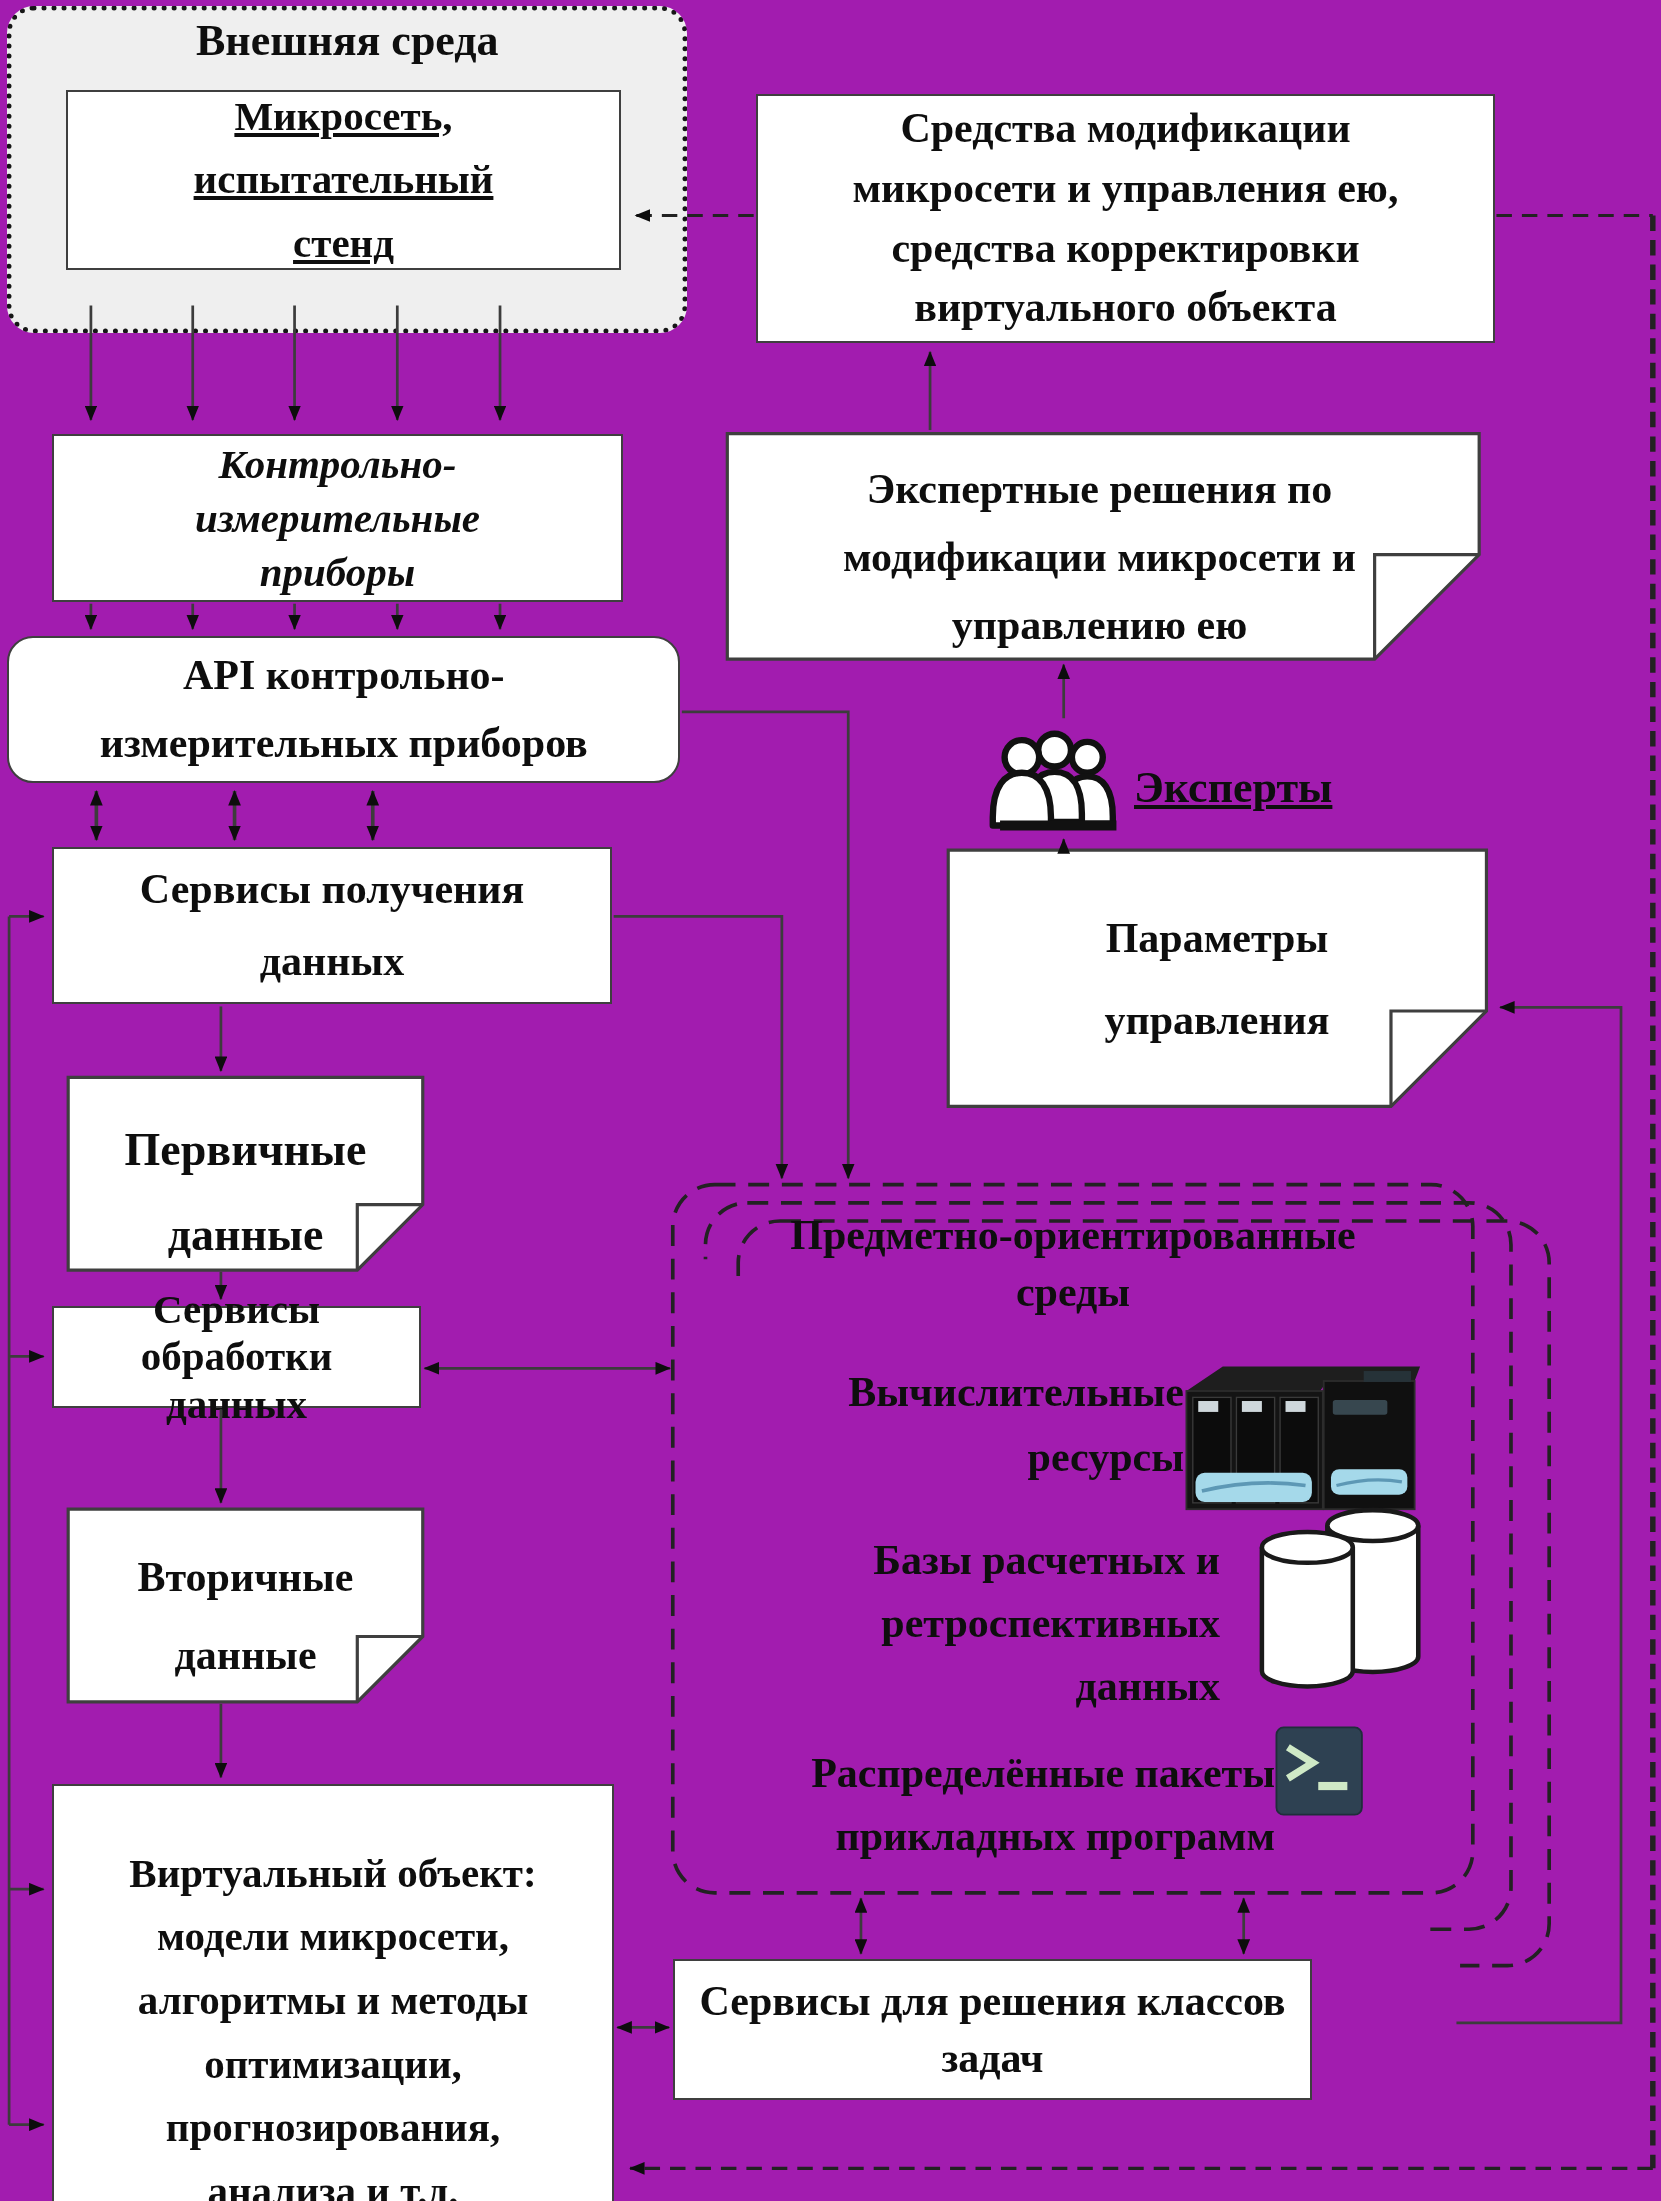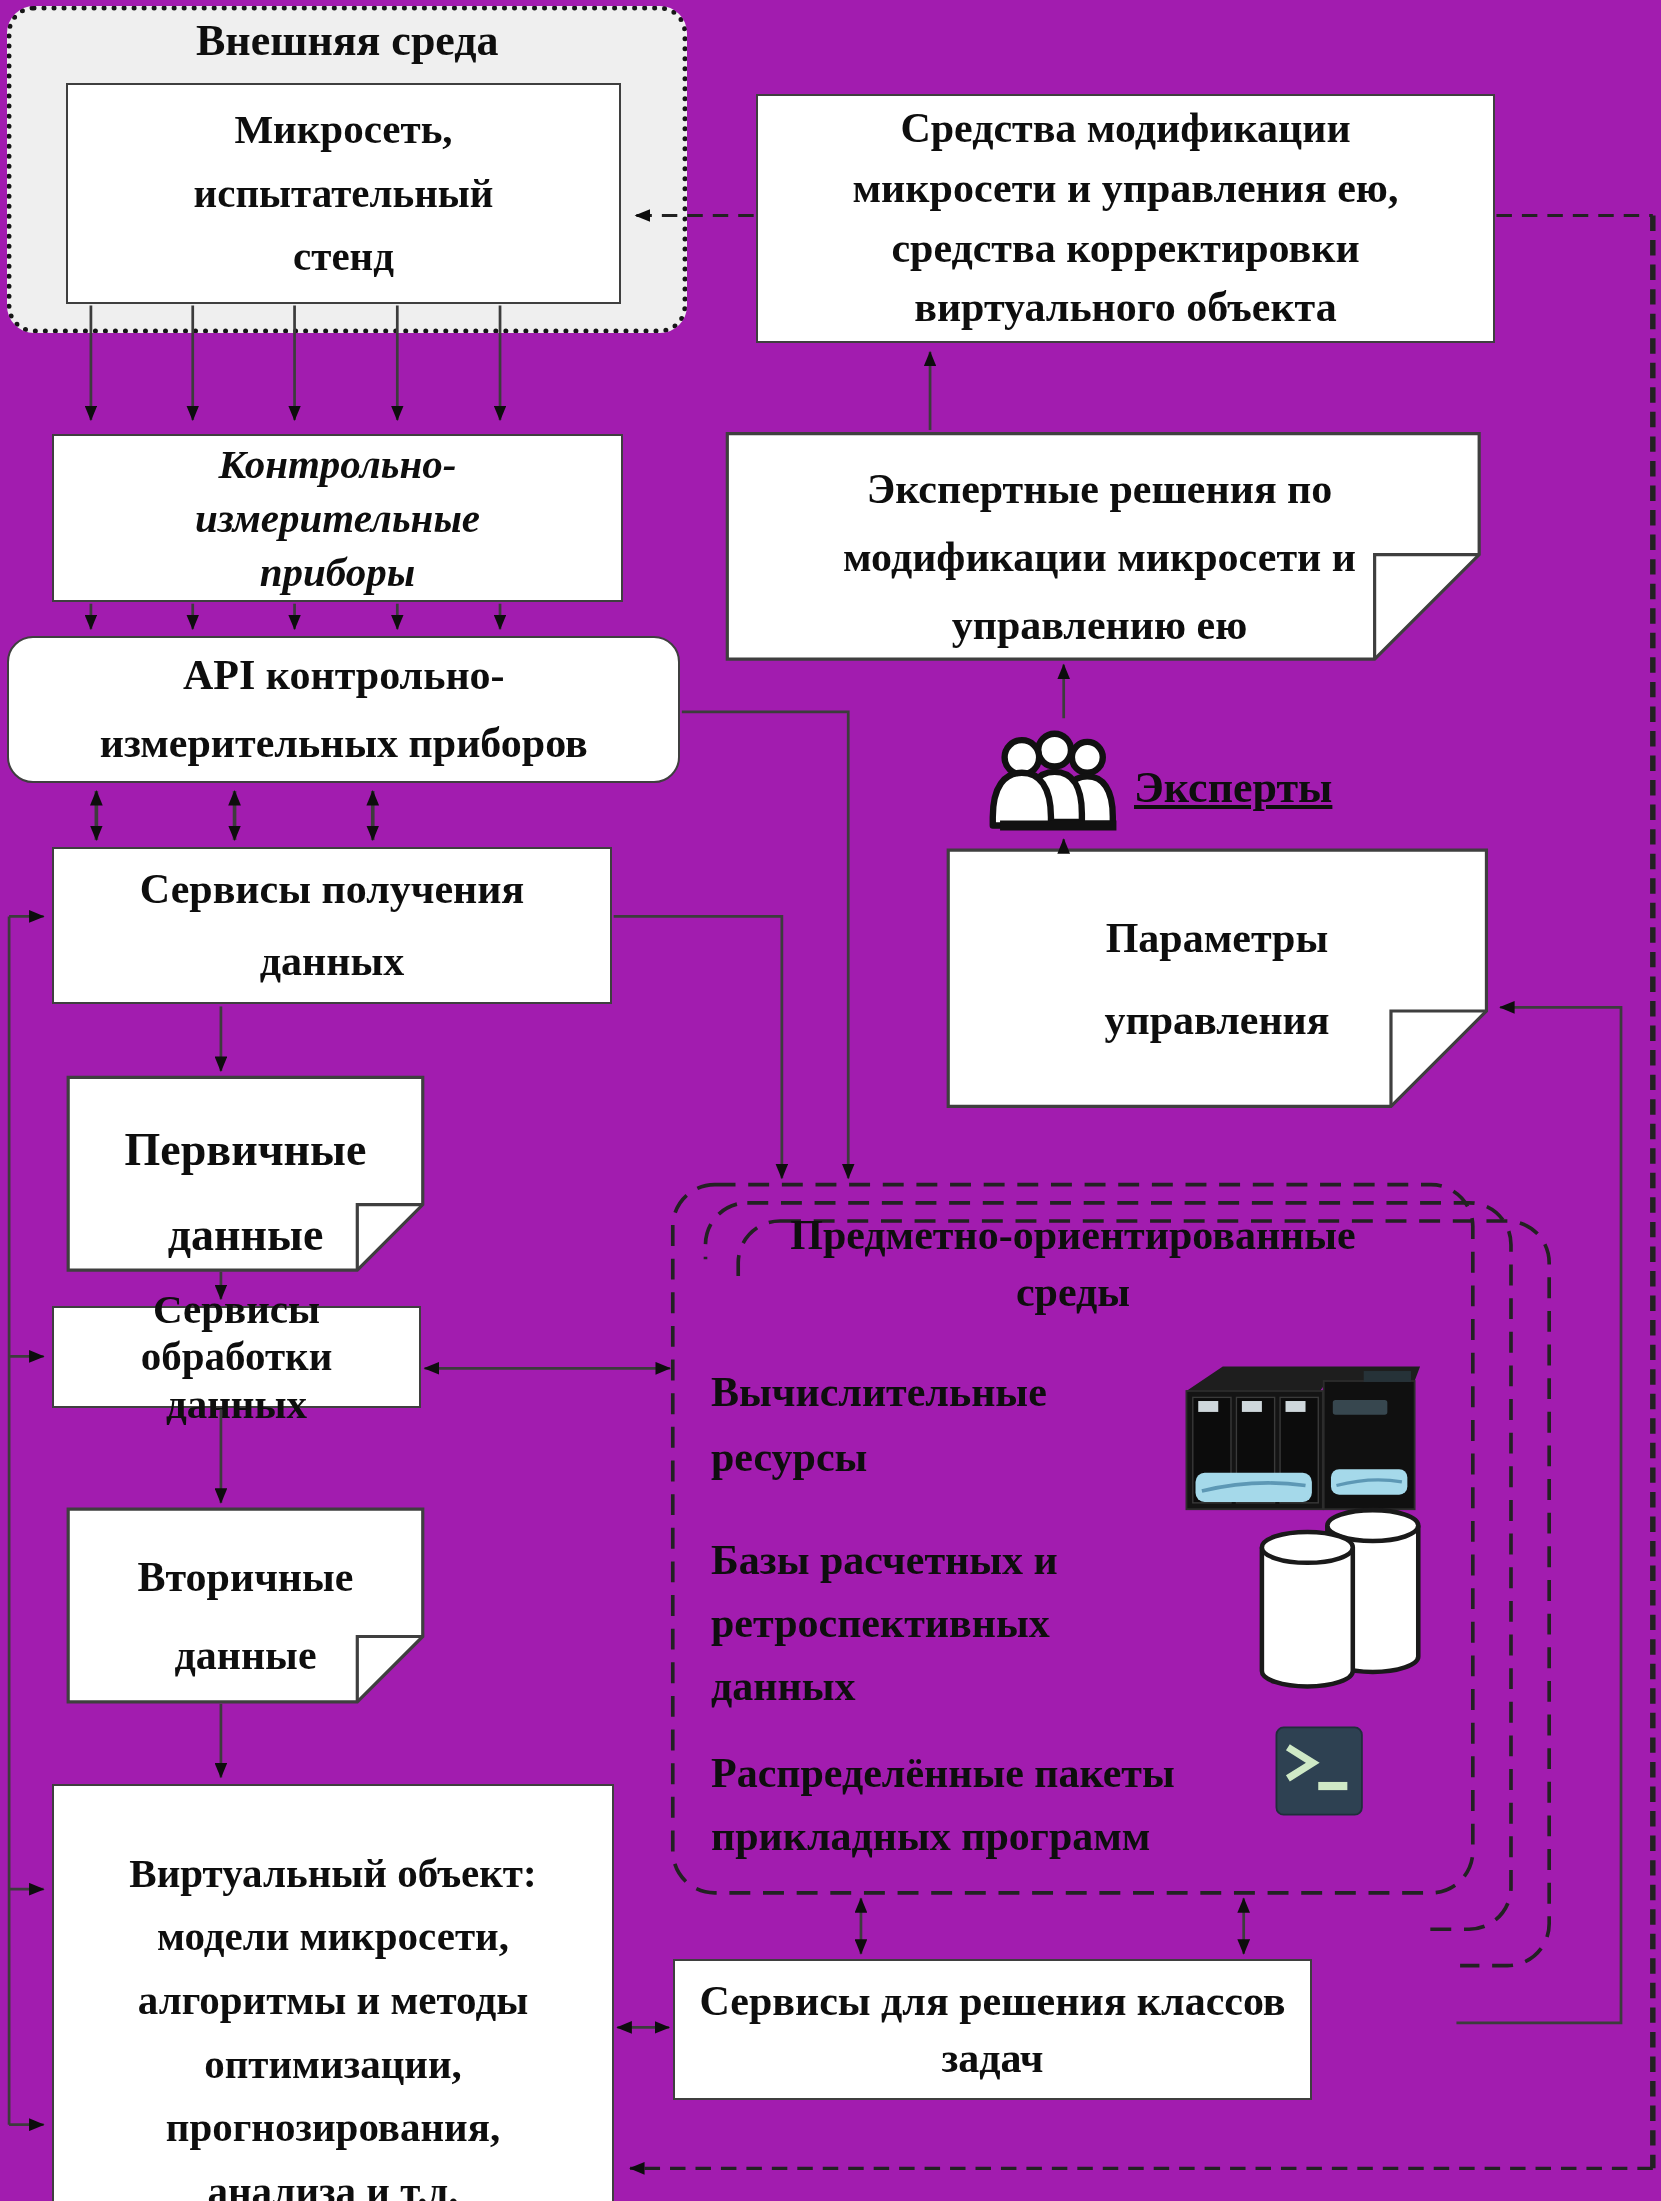--- a/index.html
+++ b/index.html
@@ -11,32 +11,32 @@
     white-space:pre-line;font-weight:700;color:#0e0e0e;box-sizing:border-box;
   }
   .env{
     position:absolute;z-index:1;background:#efefef;border:5.5px dotted #161616;border-radius:27px;
     box-sizing:border-box;
   }
   .lbl{
     position:absolute;z-index:4;white-space:pre-line;font-weight:700;color:#0e0e0e;
     text-align:center;
   }
-  .lbl.left{text-align:left;}
+  .lbl.left{text-align:right;}
   svg.overlay{position:absolute;left:0;top:0;z-index:3;pointer-events:none;}
 </style>
 </head>
 <body>
 
 <div id="stage">
 
   <div class="env" style="left:7.3px;top:5.5px;width:680px;height:327px;"></div>
   <div class="lbl" style="left:7.3px;top:14.5px;width:680px;font-size:44px;">Внешняя среда</div>
 
-  <div class="box" style="left:66px;top:83px;width:555px;height:221px;font-size:41px;line-height:1.55;">Микросеть,
+  <div class="box" style="left:66px;top:90px;width:555px;height:180px;font-size:41px;line-height:1.55;text-decoration:underline;">Микросеть,
 испытательный
 стенд</div>
 
   <div class="box" style="left:52px;top:434px;width:571px;height:168px;font-size:41px;line-height:1.32;font-style:italic;">Контрольно-
 измерительные
 приборы</div>
 
   <div class="box" style="left:7.3px;top:636px;width:673px;height:147px;font-size:42px;line-height:1.6;border-radius:26px;">API контрольно-
 измерительных приборов</div>
 

